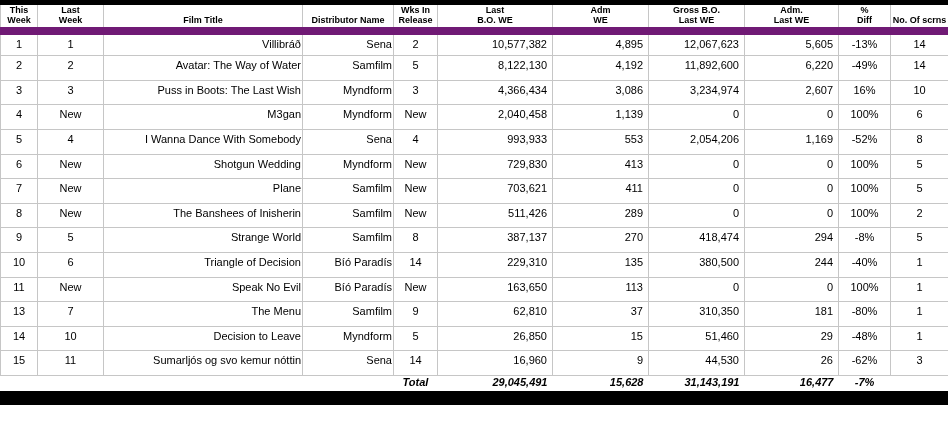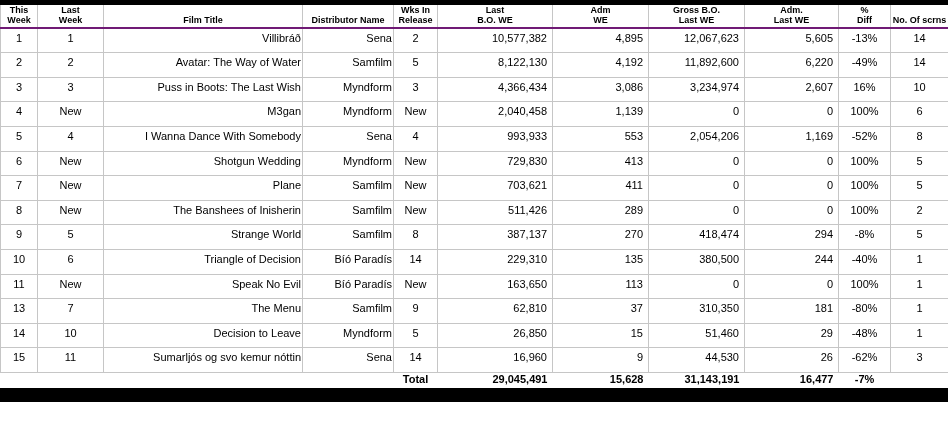--- a/index.html
+++ b/index.html
@@ -28,40 +28,40 @@
   }
   thead tr { height: 21px; }
   thead th {
     font-size: 9px;
     font-weight: bold;
     text-align: center;
     vertical-align: bottom;
     padding: 0 1px 2px 1px;
     line-height: 1.12;
     border-right: 1px solid #c6c6c6;
-    border-bottom: 2px solid #701a75;
+    border-bottom: 8px solid #701a75;
     white-space: nowrap;
     overflow: hidden;
   }
   thead th:first-child { border-left: 1px solid #c6c6c6; }
   thead th .hline { display: block; }
 
   tbody tr { height: 24.6px; }
   tbody td {
     font-size: 11px;
     vertical-align: top;
     padding-top: 3px;
     border-right: 1px solid #c6c6c6;
     border-bottom: 1px solid #c6c6c6;
     white-space: nowrap;
     overflow: hidden;
   }
   tbody td:first-child { border-left: 1px solid #c6c6c6; }
 
-  tfoot tr { height: 16px; }
+  tfoot tr { height: 16px; font-style: italic; }
   tfoot td {
     font-size: 11px;
     font-weight: bold;
     vertical-align: top;
     padding-top: 0px;
     line-height: 12px;
     white-space: nowrap;
     overflow: hidden;
   }
 

